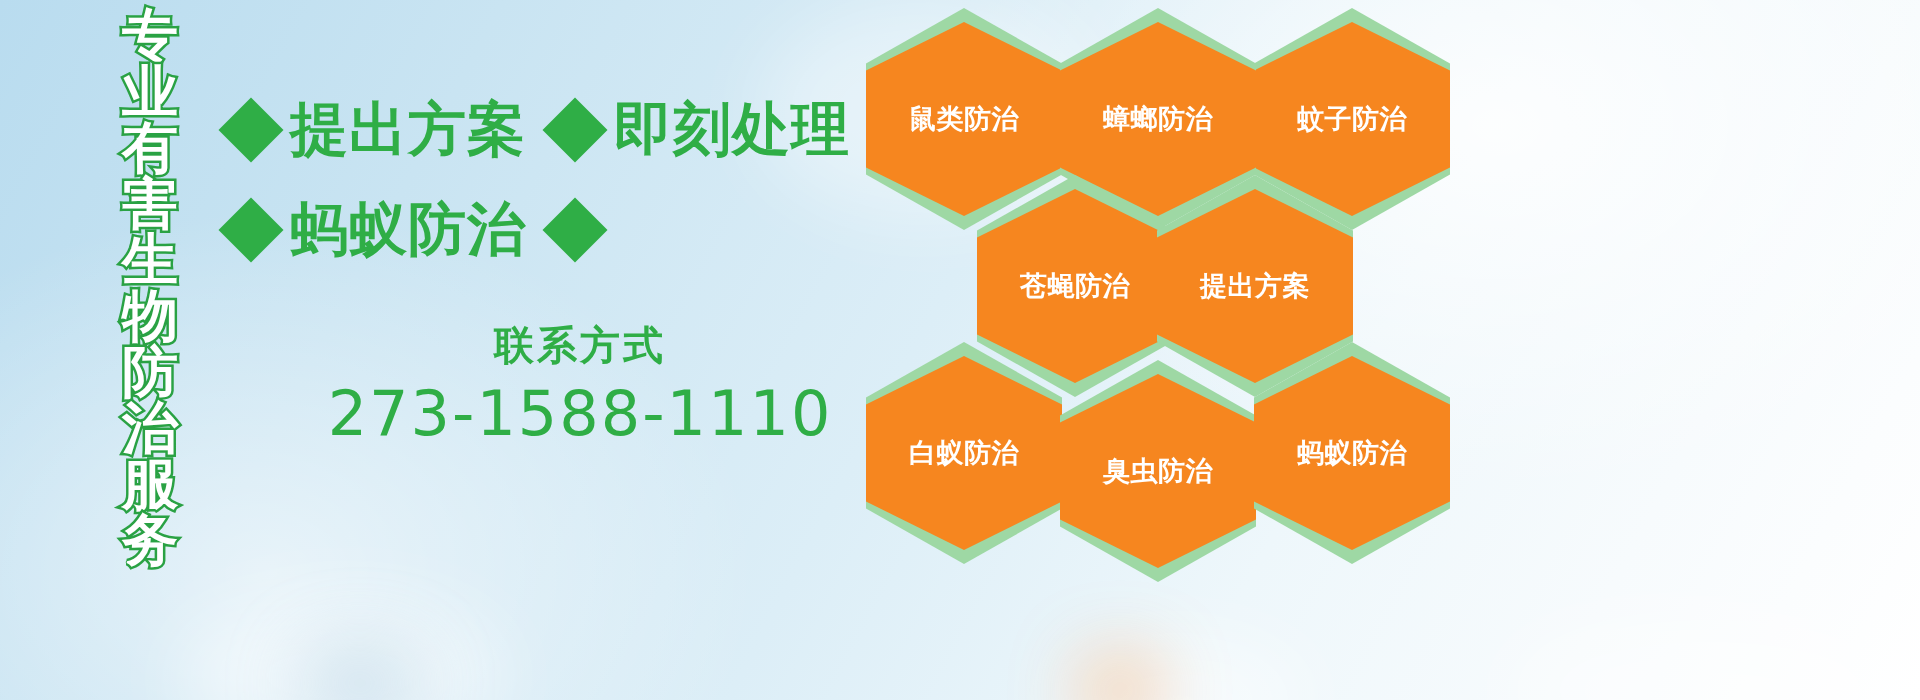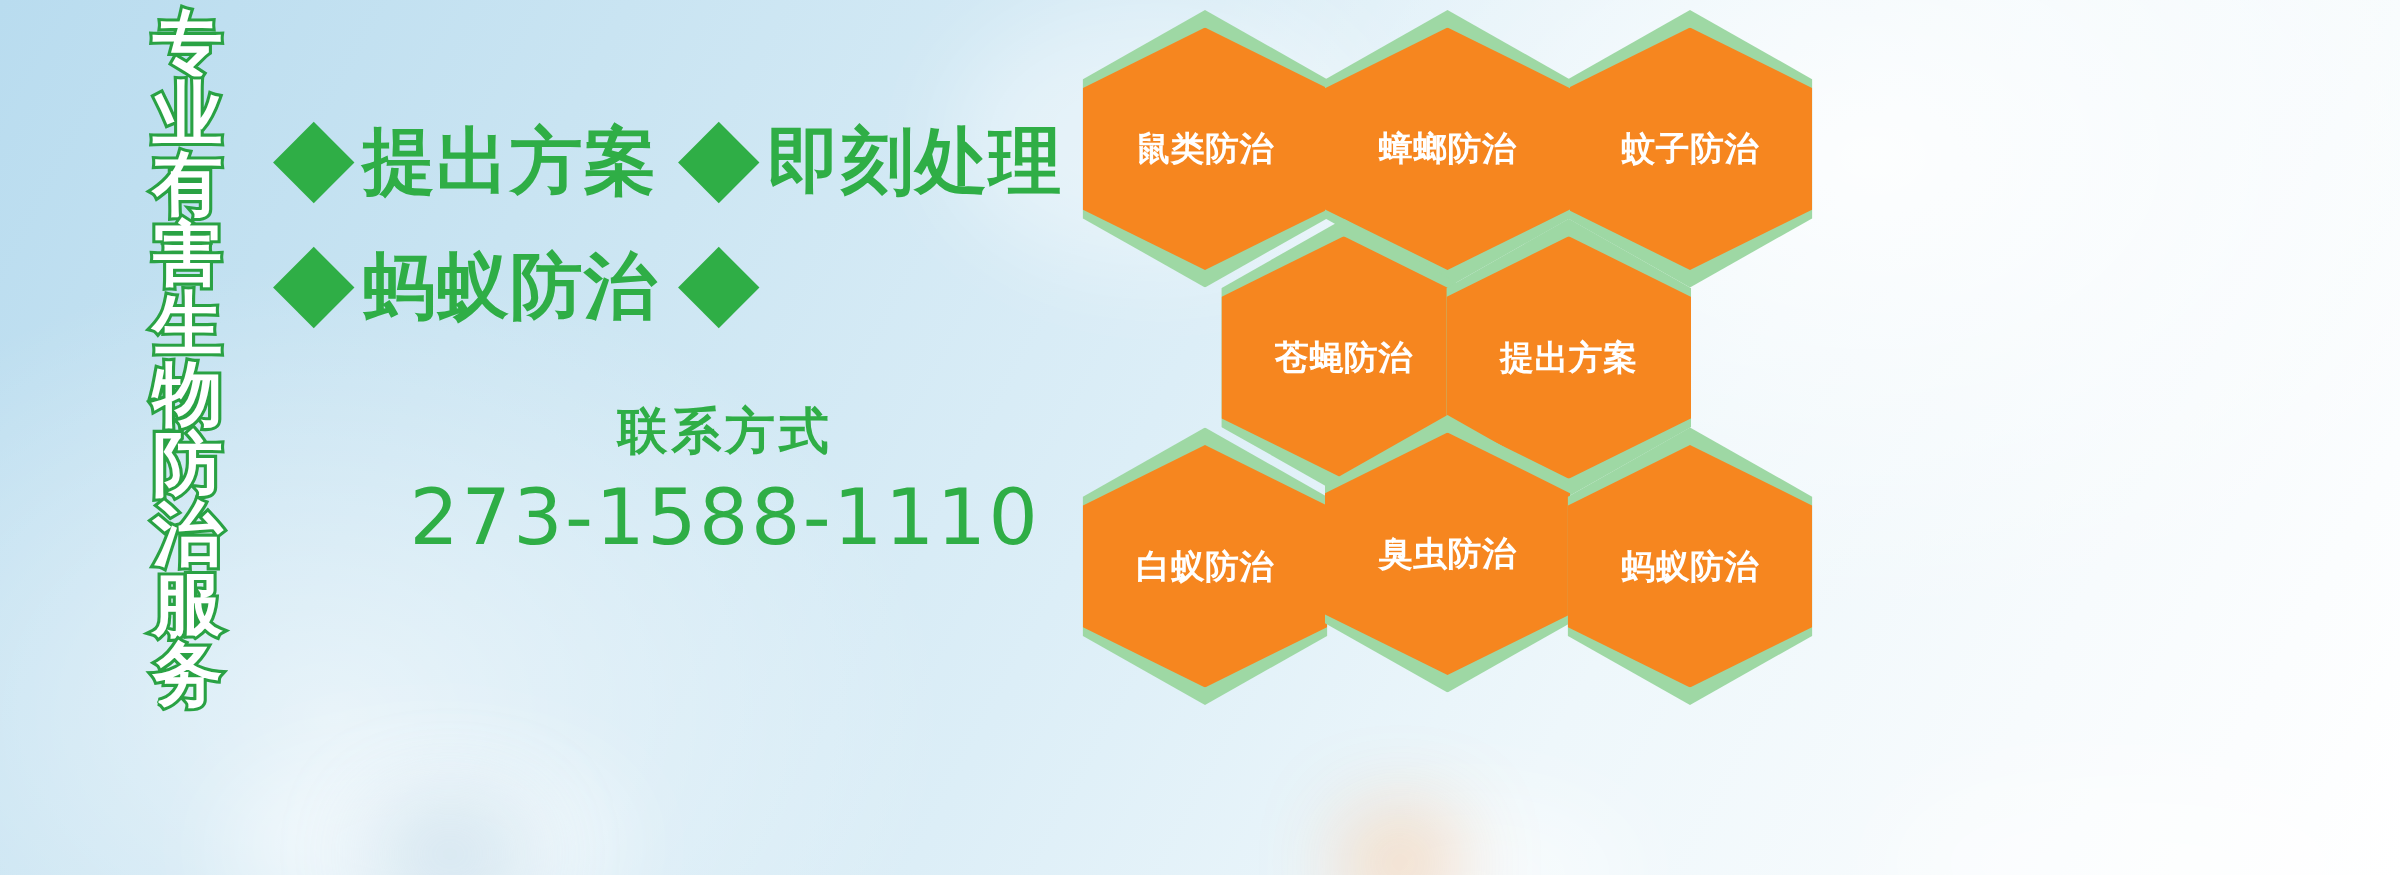--- a/index.html
+++ b/index.html
@@ -163,21 +163,21 @@
 
   
   .hex-r1c1 { left: 8px;   top: 8px; }
   .hex-r1c2 { left: 202px; top: 8px; }
   .hex-r1c3 { left: 396px; top: 8px; }
   
   .hex-r2c1 { left: 105px; top: 175px; margin-left: 14px; }
   .hex-r2c2 { left: 299px; top: 175px; }
   
   .hex-r3c1 { left: 8px;   top: 342px; }
-  .hex-r3c2 { left: 202px; top: 332px; align-items: center; }
+  .hex-r3c2 { left: 202px; top: 360px; align-items: center; }
   .hex-r3c3 { left: 396px; top: 342px; }
 </style>
 </head>
 <body>
 
 <div class="banner">
 
   <div class="bg-blob blob-f"></div>
   <div class="bg-blob blob-a"></div>
   <div class="bg-blob blob-b"></div>

